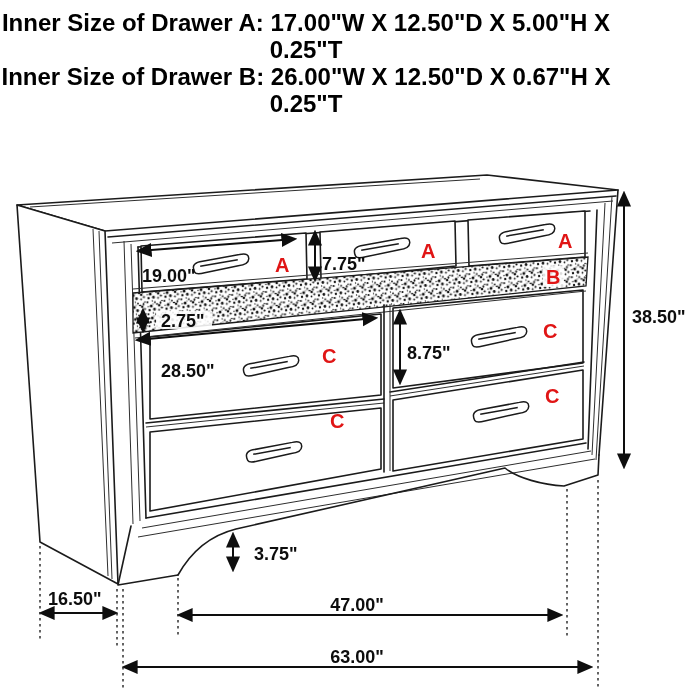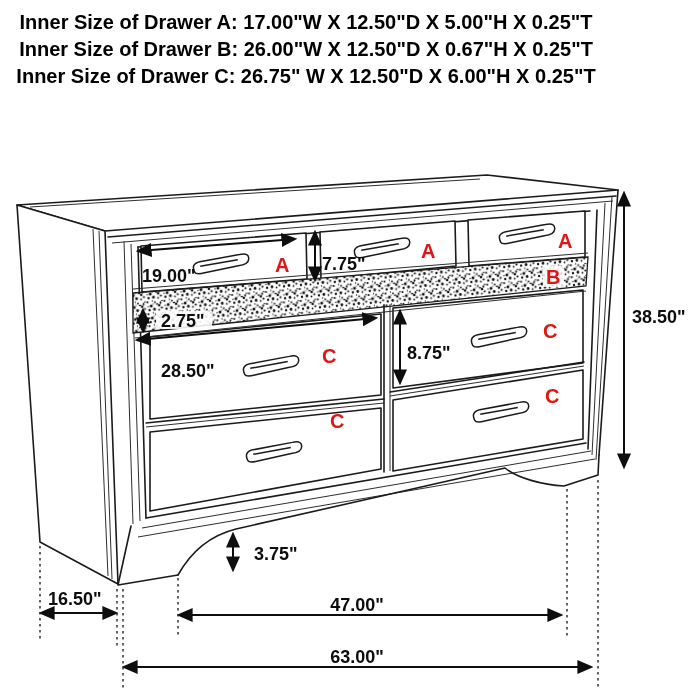--- a/index.html
+++ b/index.html
@@ -1,38 +1,37 @@
 <!DOCTYPE html>
 <html><head>
 <meta charset="utf-8">
 <style>
   html,body{margin:0;padding:0;background:#ffffff;}
   .page{position:relative;width:700px;height:700px;background:#fff;overflow:hidden;
         font-family:"Liberation Sans",sans-serif;}
   .header{position:absolute;top:9px;left:0;width:612px;text-align:center;
-          font-weight:bold;font-size:20px;line-height:27px;color:#000;}
+          font-weight:bold;font-size:24px;line-height:27px;color:#000;}
   svg{position:absolute;top:0;left:0;}
   .st{stroke:#1b1b1b;stroke-width:1.6;fill:none;stroke-linecap:round;stroke-linejoin:round;}
   .stf{stroke:#1b1b1b;stroke-width:1.6;fill:#ffffff;stroke-linejoin:round;}
   .thin{stroke:#2e2e2e;stroke-width:1;fill:none;}
   .arrow{stroke:#0e0e0e;stroke-width:2;fill:none;}
   .dotted{stroke:#222;stroke-width:1.4;fill:none;stroke-dasharray:2.6 3.4;}
   text.dim{font-size:18px;font-weight:bold;fill:#0d0d0d;}
   text.lbl{font-size:20px;font-weight:bold;}
   .handle{stroke:#1b1b1b;stroke-width:1.5;fill:#ffffff;}
 </style>
 </head>
 <body>
 
 <div class="page">
 
   <div class="header">
     <div>Inner Size of Drawer A: 17.00"W X 12.50"D X 5.00"H X 0.25"T</div>
     <div>Inner Size of Drawer B: 26.00"W X 12.50"D X 0.67"H X 0.25"T</div>
-    <div>Inner Size of Drawer C: 26.75" W X 12.50"D X 6.00"H X 0.25"T</div>
   </div>
 
   <svg width="700" height="700" viewBox="0 0 700 700">
     <defs>
       <pattern id="spk" patternUnits="userSpaceOnUse" width="17" height="12" patternTransform="rotate(-5)">
         <g fill="#141414">
           <circle cx="1.5" cy="2" r="1.1"></circle>
             <circle cx="5" cy="6" r="1.5"></circle>
           <circle cx="9" cy="2.5" r="0.9"></circle>
             <circle cx="13" cy="6" r="1.3"></circle>

